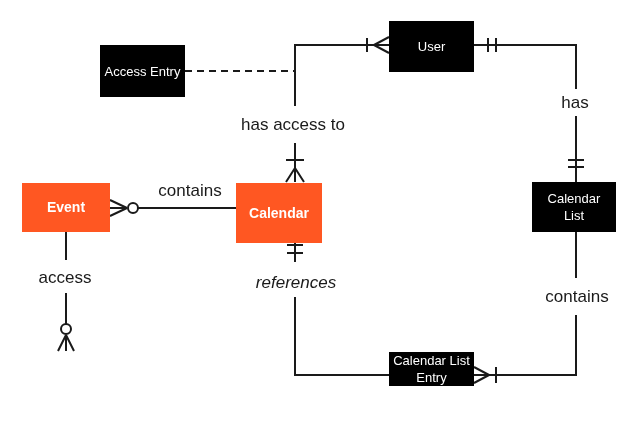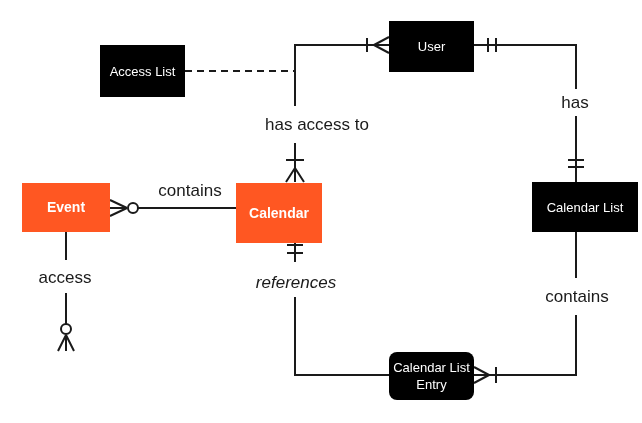--- a/index.html
+++ b/index.html
@@ -111,49 +111,49 @@
 
     <g>
       <path d="M576,232 L576,278"></path>
       <path d="M576,315 L576,375 L489,375"></path>
       <path d="M496,367 L496,383"></path>
       <path d="M489,375 L474,367 M489,375 L474,375 M489,375 L474,383"></path>
     </g>
   </svg>
 
   <div class="entity green" style="left:100px; top:45px; width:85px; height:52px;">
-    <span>Access List</span>
+    <span>Access Entry</span>
   </div>
 
   <div class="entity green" style="left:389px; top:21px; width:85px; height:51px;">
     <span>User</span>
   </div>
 
   <div class="entity orange" style="left:22px; top:183px; width:88px; height:49px;">
     <span>Event</span>
   </div>
 
   <div class="entity orange" style="left:236px; top:183px; width:86px; height:60px;">
     <span>Calendar</span>
   </div>
 
-  <div class="entity green" style="left:532px; top:182px; width:106px; height:50px;">
+  <div class="entity green" style="left:532px; top:182px; width:84px; height:50px;">
     <span>Calendar List</span>
   </div>
 
 
-  <div class="entity green" style="left:389px; top:352px; width:85px; height:48px;border-radius:8px;">
+  <div class="entity green" style="left:389px; top:352px; width:85px; height:34px;">
     <span>Calendar List Entry</span>
   </div>
 
   <div class="rel-label" style="left:190px; top:191px;">contains</div>
 
   <div class="rel-label" style="left:65px; top:278px;">access</div>
 
-  <div class="rel-label" style="left:293px; top:125px;margin-left:24px;">has access to</div>
+  <div class="rel-label" style="left:293px; top:125px;">has access to</div>
 
   <div class="rel-label" style="left:575px; top:103px;">has</div>
 
   <div class="rel-label" style="left:296px; top:283px;font-style:italic;">references</div>
 
   <div class="rel-label" style="left:577px; top:297px;">contains</div>
 
 </div>
 
 </body></html>

